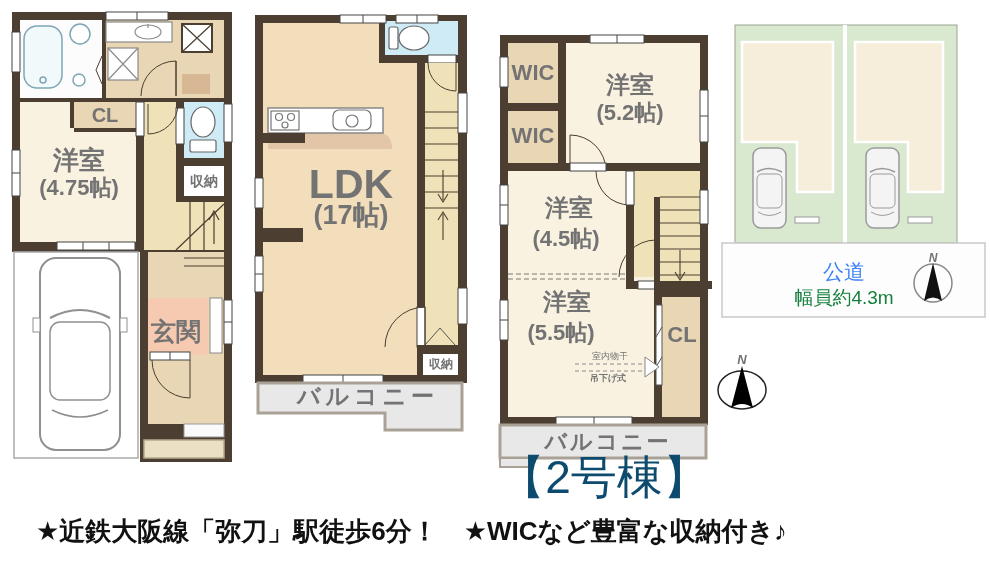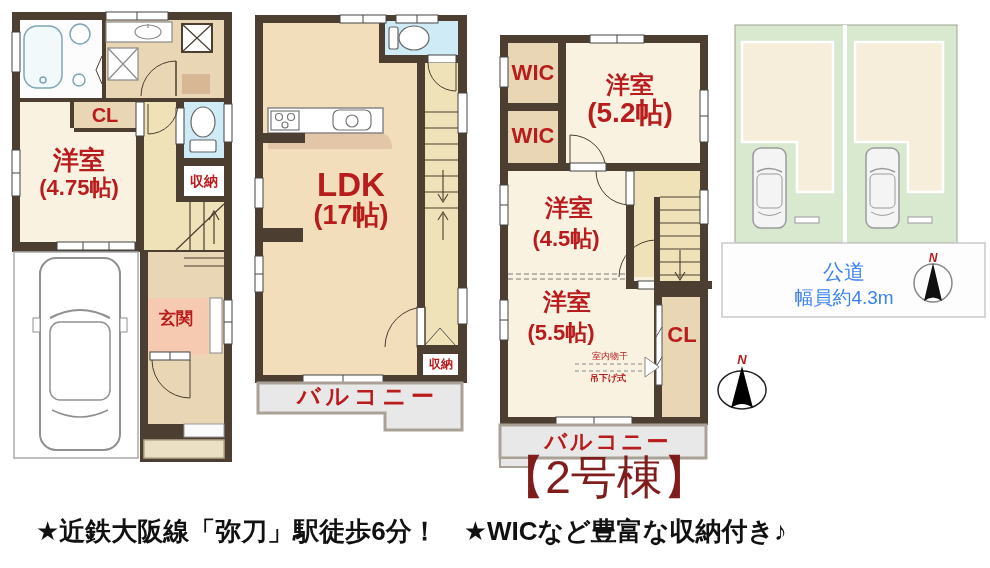--- a/index.html
+++ b/index.html
@@ -1,22 +1,22 @@
 <!DOCTYPE html>
 <html><head>
 <meta charset="utf-8">
 <style>
   html,body{margin:0;padding:0;background:#ffffff;}
   #canvas{position:relative;width:990px;height:568px;background:#ffffff;overflow:hidden;
           font-family:"Liberation Sans","DejaVu Sans",sans-serif;}
   .abs{position:absolute;}
   .lbl{position:absolute;transform:translate(-50%,-50%);white-space:nowrap;line-height:1;
-       color:#b91c1c;font-weight:600;text-align:center;}
+       color:#737373;font-weight:600;text-align:center;}
   .title{position:absolute;transform:translate(-50%,-50%);white-space:nowrap;line-height:1;
-       color:#7f1d1d;font-weight:500;}
+       color:#0c4a6e;font-weight:500;}
   .catch{position:absolute;white-space:nowrap;line-height:1;color:#111;font-weight:700;}
   svg{display:block;}
 </style>
 </head>
 <body>
 
 <div id="canvas">
 
   <svg class="abs" style="left:8px;top:8px;" width="230" height="456" viewBox="8 8 230 456">
 
@@ -260,41 +260,41 @@
 
   <svg class="abs" style="left:712px;top:352px;" width="64" height="62" viewBox="712 352 64 62">
     <ellipse cx="742" cy="390" rx="24" ry="19" fill="none" stroke="#222" stroke-width="1.5"></ellipse>
     <path d="M742 366 L731 408 Q742 400 753 408 Z" fill="#000"></path>
   </svg>
 
   <div class="lbl" style="left:105px;top:115px;font-size:20px;">CL</div>
   <div class="lbl" style="left:79px;top:160px;font-size:26px;">洋室</div>
   <div class="lbl" style="left:79px;top:188px;font-size:22px;">(4.75帖)</div>
   <div class="lbl" style="left:204px;top:181px;font-size:14px;">収納</div>
-  <div class="lbl" style="left:176px;top:318px;font-size:17px;">玄関</div>
-
-  <div class="lbl" style="left:351px;top:184px;font-size:33px;">LDK</div>
+  <div class="lbl" style="left:176px;top:331px;font-size:25px;">玄関</div>
+
+  <div class="lbl" style="left:351px;top:184px;font-size:41px;">LDK</div>
   <div class="lbl" style="left:351px;top:215px;font-size:27px;">(17帖)</div>
   <div class="lbl" style="left:441px;top:364px;font-size:12px;">収納</div>
   <div class="lbl" style="left:368px;top:396px;font-size:23px;letter-spacing:5px;">バルコニー</div>
 
   <div class="lbl" style="left:533px;top:73px;font-size:22px;">WIC</div>
   <div class="lbl" style="left:533px;top:136px;font-size:22px;">WIC</div>
   <div class="lbl" style="left:630px;top:85px;font-size:24px;">洋室</div>
-  <div class="lbl" style="left:630px;top:113px;font-size:28px;">(5.2帖)</div>
+  <div class="lbl" style="left:630px;top:113px;font-size:22px;">(5.2帖)</div>
   <div class="lbl" style="left:569px;top:208px;font-size:24px;">洋室</div>
   <div class="lbl" style="left:566px;top:239px;font-size:22px;">(4.5帖)</div>
   <div class="lbl" style="left:567px;top:302px;font-size:24px;">洋室</div>
   <div class="lbl" style="left:561px;top:333px;font-size:22px;">(5.5帖)</div>
   <div class="lbl" style="left:682px;top:335px;font-size:22px;">CL</div>
   <div class="lbl" style="left:610px;top:356px;font-size:9px;font-weight:500;text-align:center;">室内物干</div>
   <div class="lbl" style="left:608px;top:378px;font-size:9px;font-weight:700;">吊下げ式</div>
   <div class="lbl" style="left:608px;top:442px;font-size:22px;letter-spacing:3px;">バルコニー</div>
 
   <div class="lbl" style="left:844px;top:271px;font-size:21px;font-weight:500;color:#3b82f6;">公道</div>
-  <div class="lbl" style="left:844px;top:297px;font-size:19px;font-weight:500;color:#3b82f6;">幅員約4.3m</div>
+  <div class="lbl" style="left:844px;top:297px;font-size:19px;font-weight:500;color:#15803d;">幅員約4.3m</div>
   <div class="lbl" style="left:933px;top:258px;font-size:12px;font-style:italic;font-weight:700;">N</div>
   <div class="lbl" style="left:742px;top:359px;font-size:13px;font-style:italic;font-weight:700;">N</div>
 
   <div class="title" style="left:604px;top:477px;font-size:46px;">【2号棟】</div>
   <div class="catch" style="left:36px;top:518px;font-size:26px;">★近鉄大阪線「弥刀」駅徒歩6分！　★WICなど豊富な収納付き♪</div>
 
 </div>
 
 </body></html>

